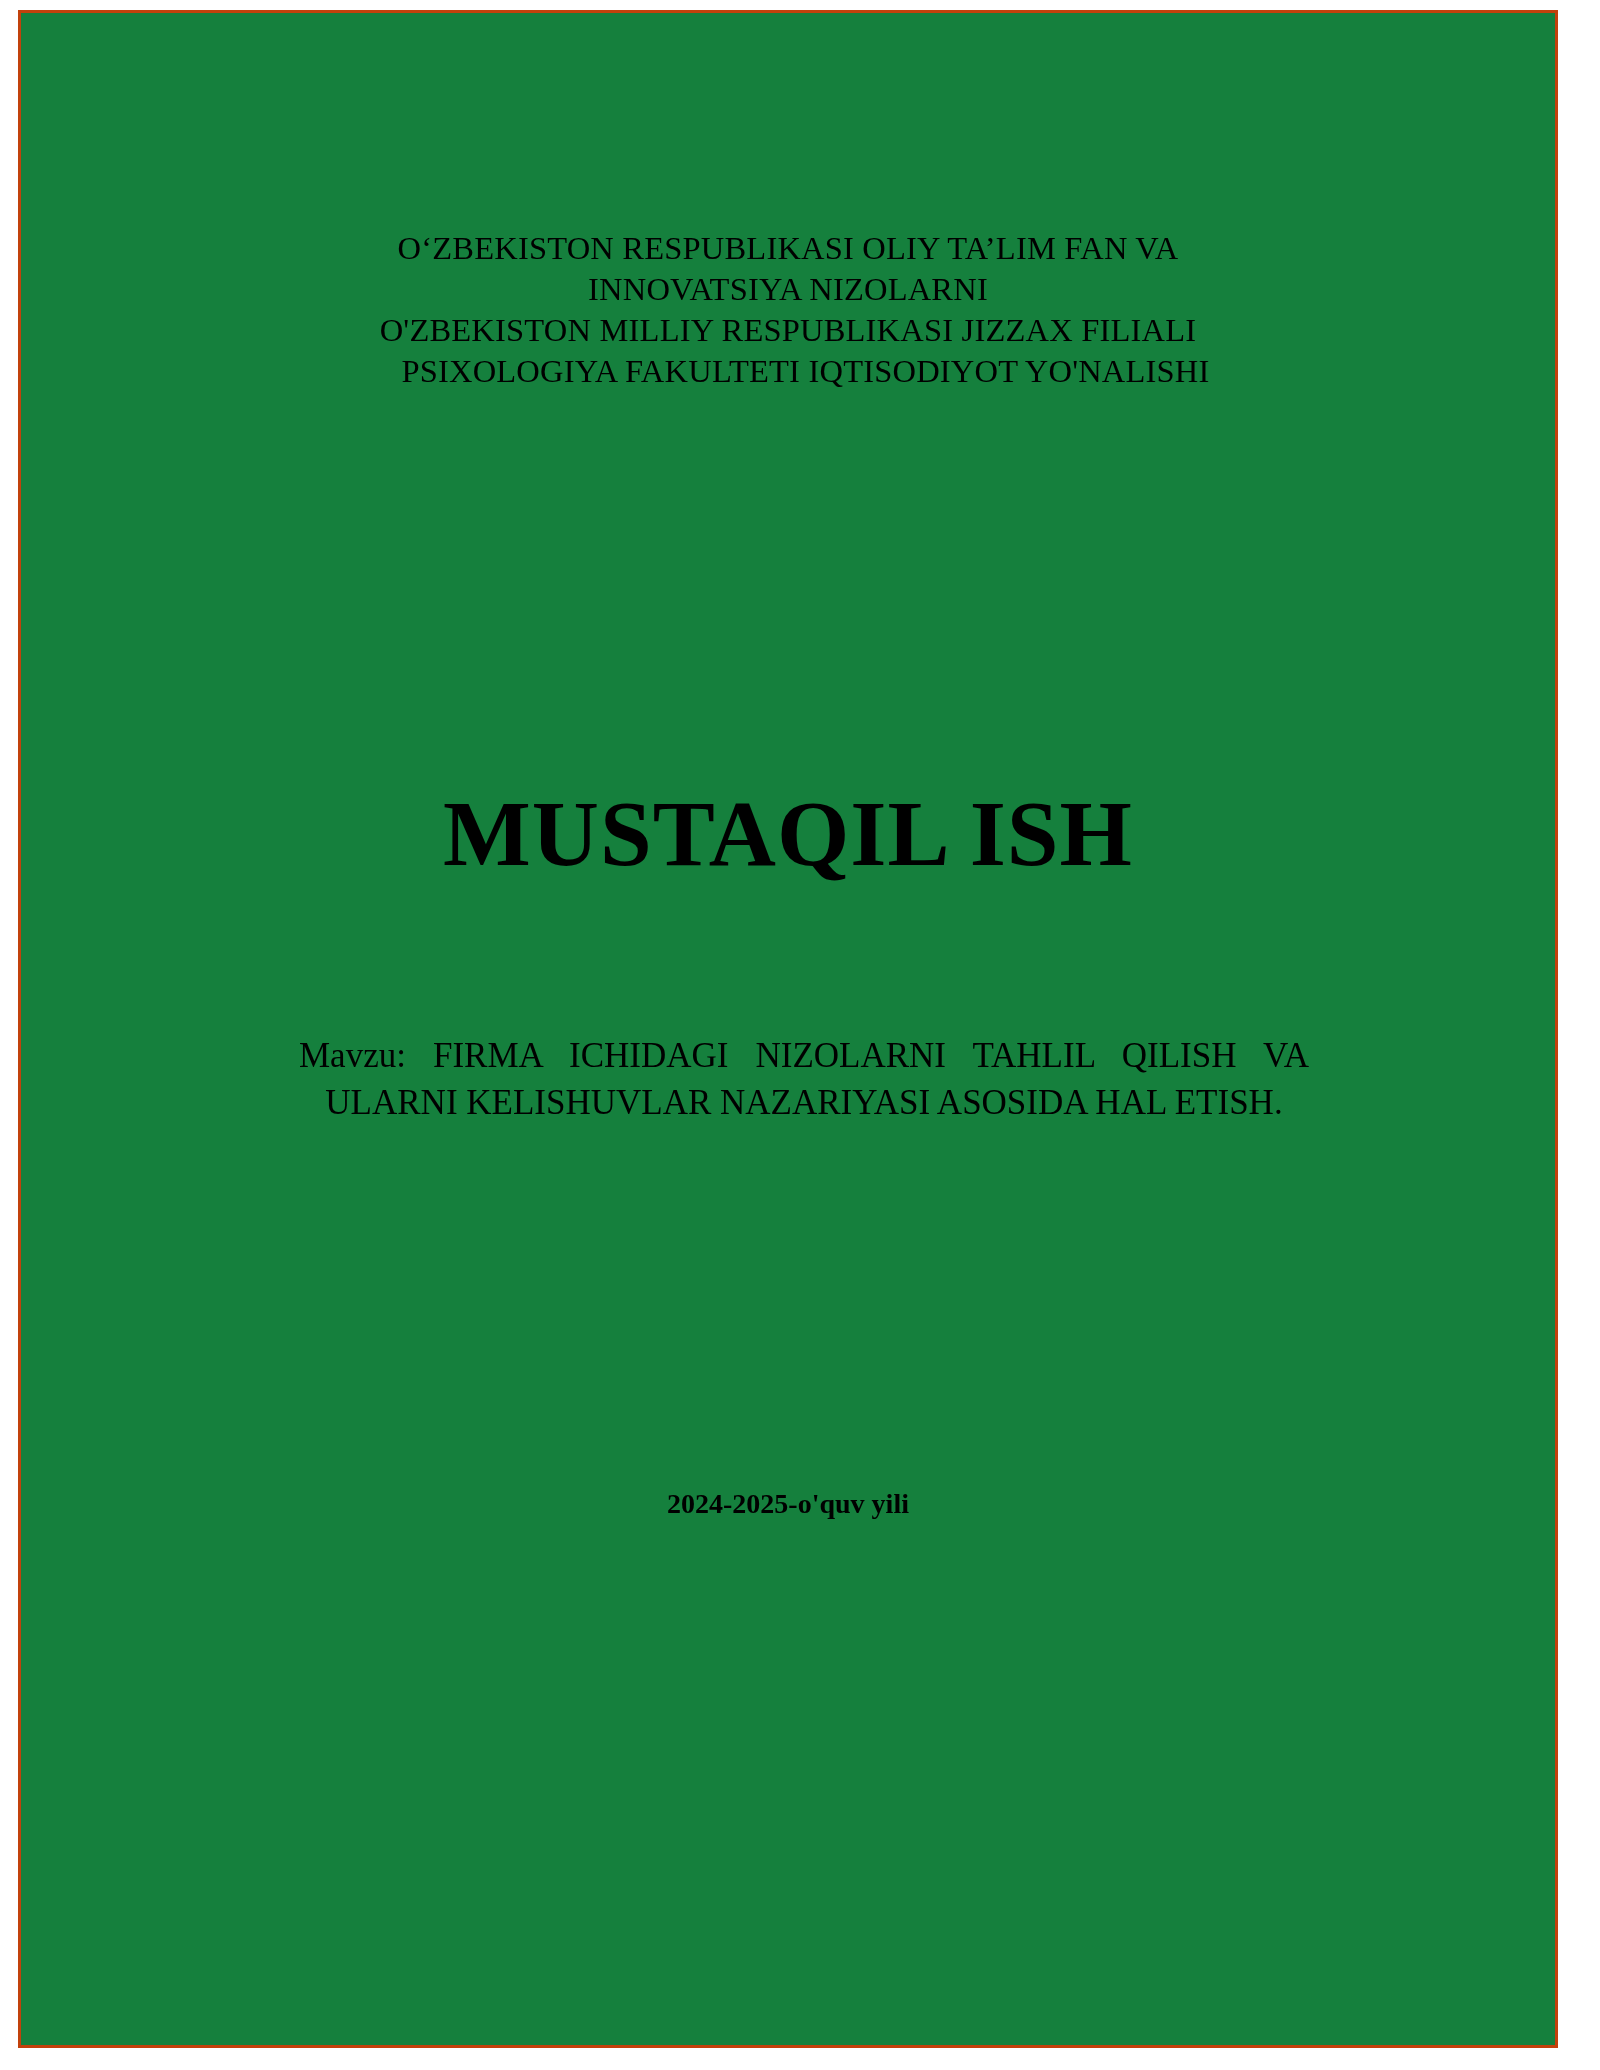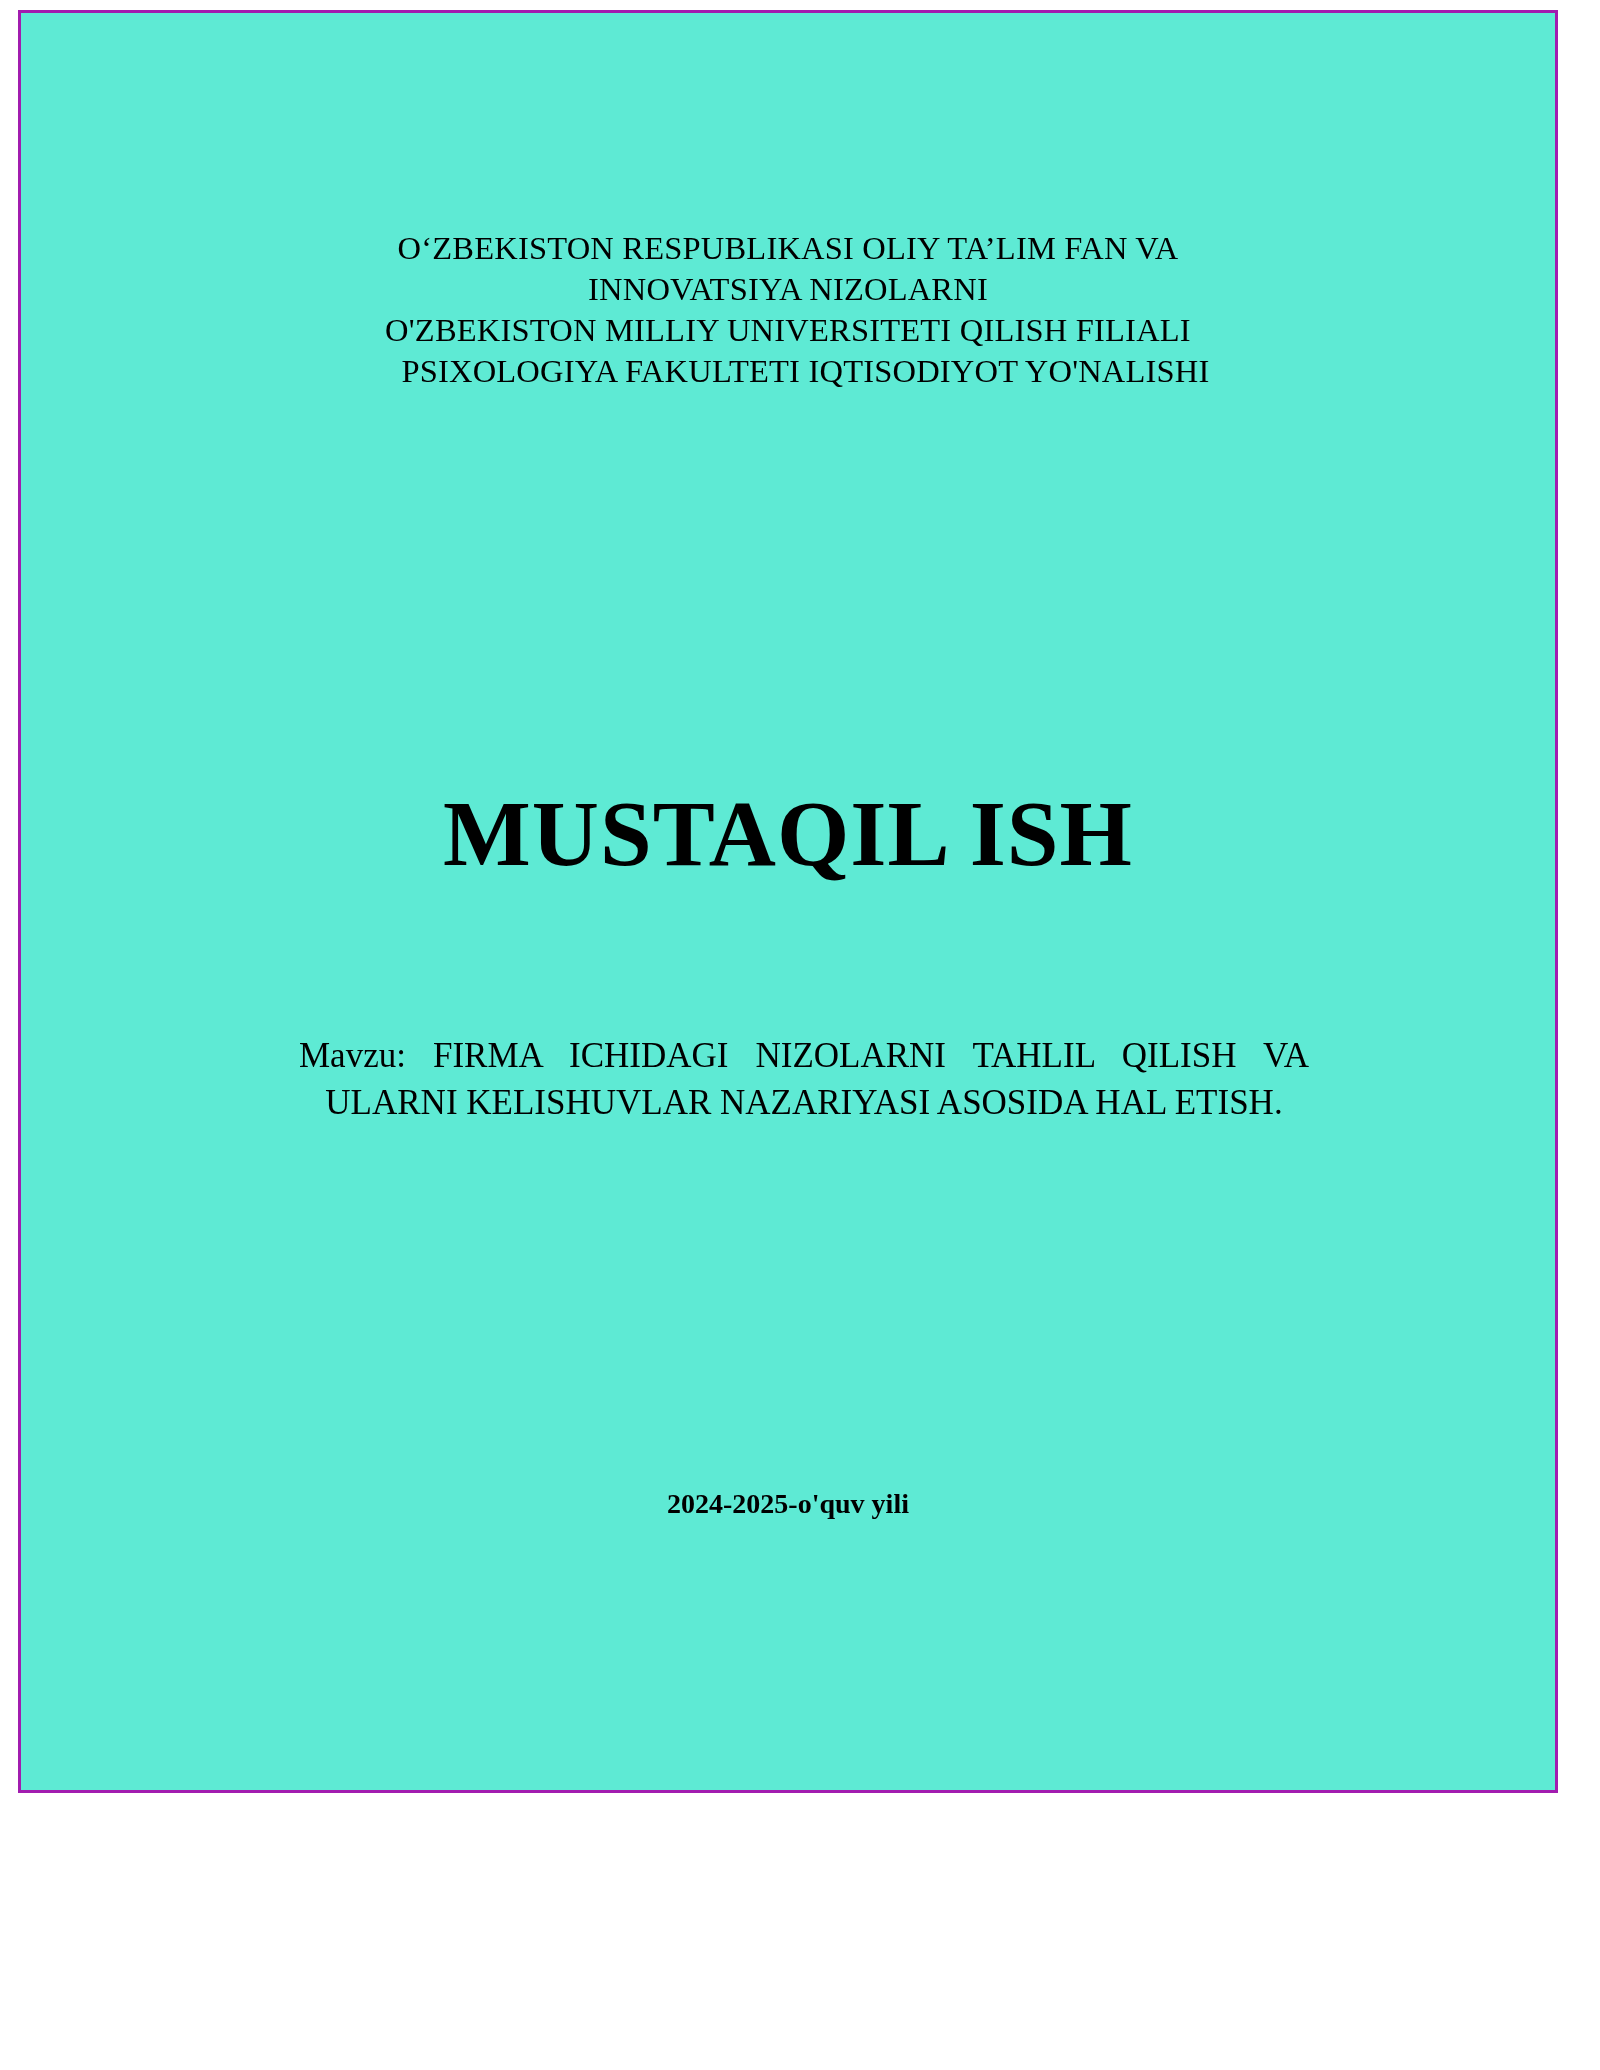--- a/index.html
+++ b/index.html
@@ -13,23 +13,23 @@
     font-family: "Liberation Serif", serif;
     color: #000000;
     overflow: hidden;
   }
 
   .page-frame {
     position: absolute;
     left: 18px;
     top: 10px;
     width: 1540px;
-    height: 1783px;
-    border: 3px solid #a21caf;
-    background: #5eead4;
+    height: 2038px;
+    border: 3px solid #c2410c;
+    background: #15803d;
     box-sizing: border-box;
   }
 
   .page-inner {
     position: absolute;
     left: 0;
     top: 0;
     width: 100%;
     height: 100%;
     box-sizing: border-box;
@@ -106,21 +106,21 @@
 </style>
 </head>
 <body>
 
 <div class="page-frame">
   <div class="page-inner">
 
     <div class="header-block">
       <div class="header-line l1">O‘ZBEKISTON RESPUBLIKASI OLIY TA’LIM FAN VA</div>
       <div class="header-line l2">INNOVATSIYA NIZOLARNI</div>
-      <div class="header-line l3">O'ZBEKISTON MILLIY UNIVERSITETI QILISH FILIALI</div>
+      <div class="header-line l3">O'ZBEKISTON MILLIY RESPUBLIKASI JIZZAX FILIALI</div>
       <div class="header-line l4">PSIXOLOGIYA FAKULTETI IQTISODIYOT YO'NALISHI</div>
     </div>
 
     <div class="doc-title">MUSTAQIL ISH</div>
 
     <div class="subject-block">
       <span class="subject-line1">Mavzu: FIRMA  ICHIDAGI  NIZOLARNI  TAHLIL  QILISH  VA</span>
       <span class="subject-line2">ULARNI  KELISHUVLAR NAZARIYASI ASOSIDA HAL ETISH.</span>
     </div>
 

